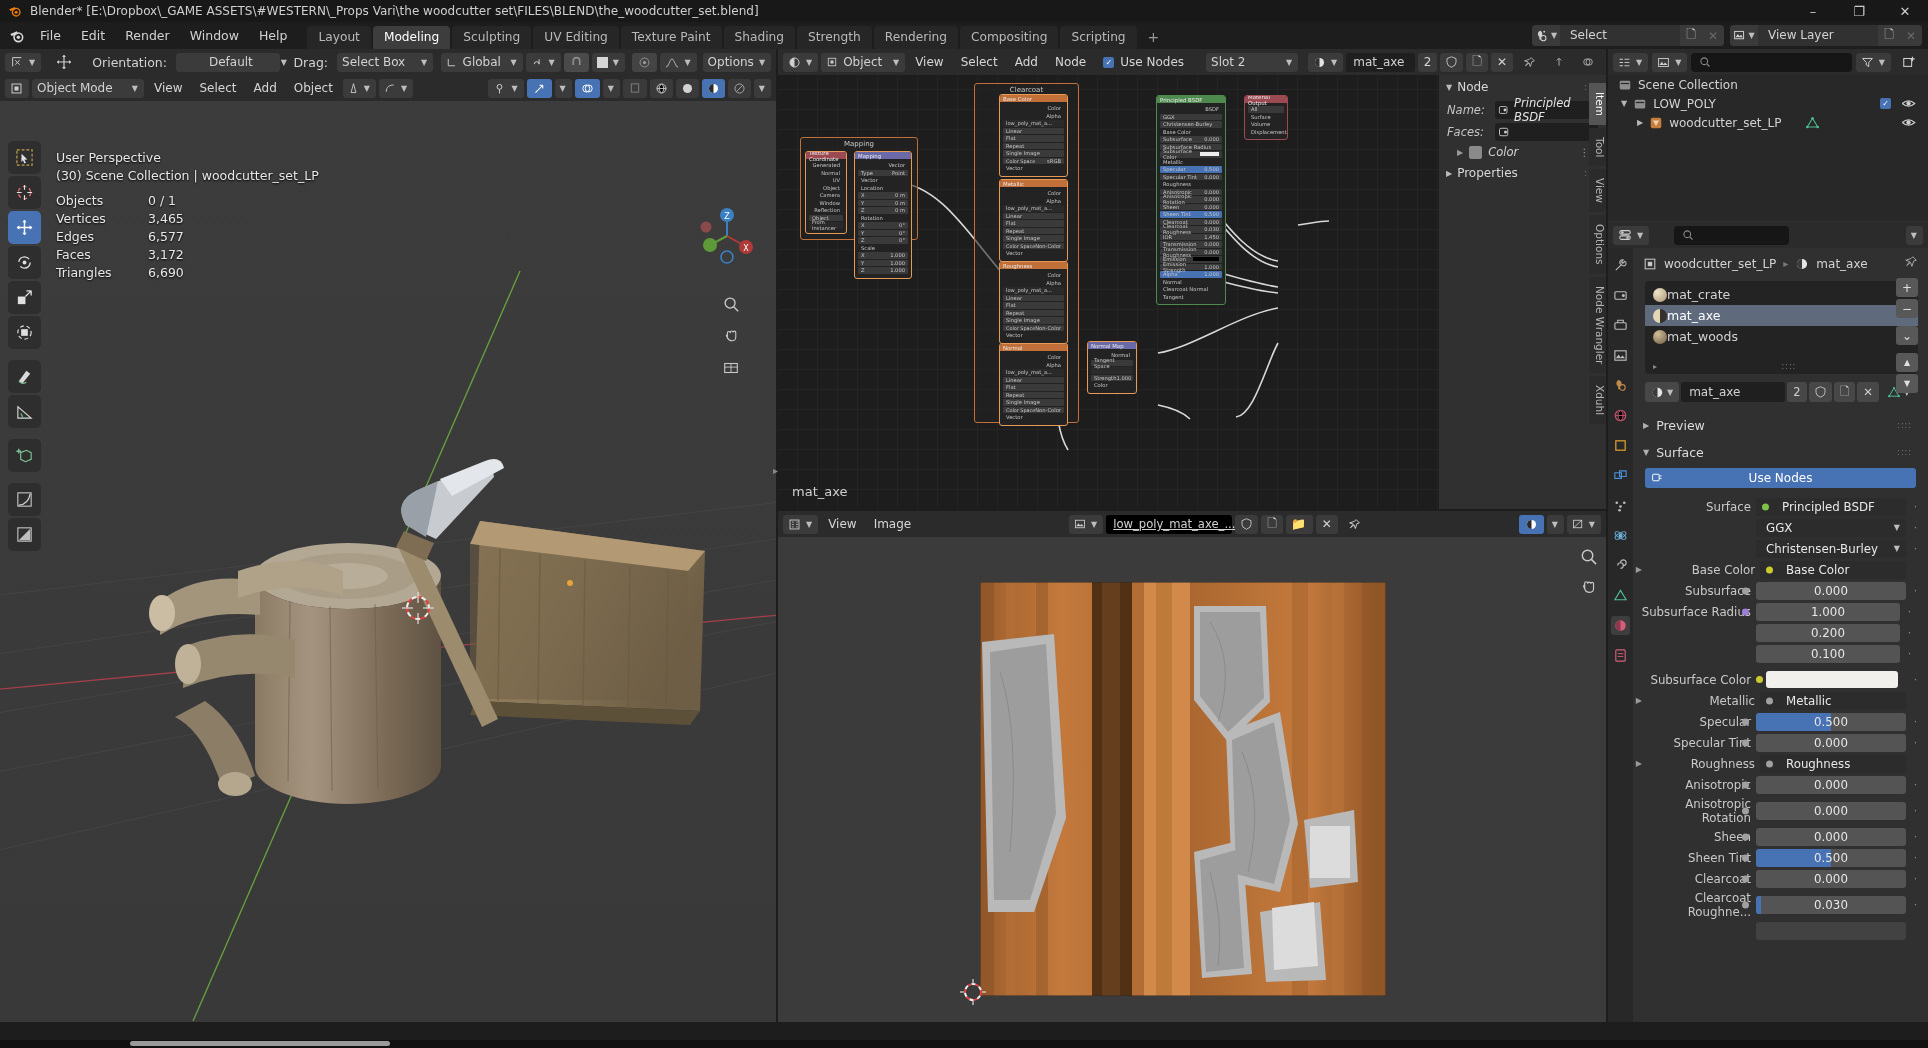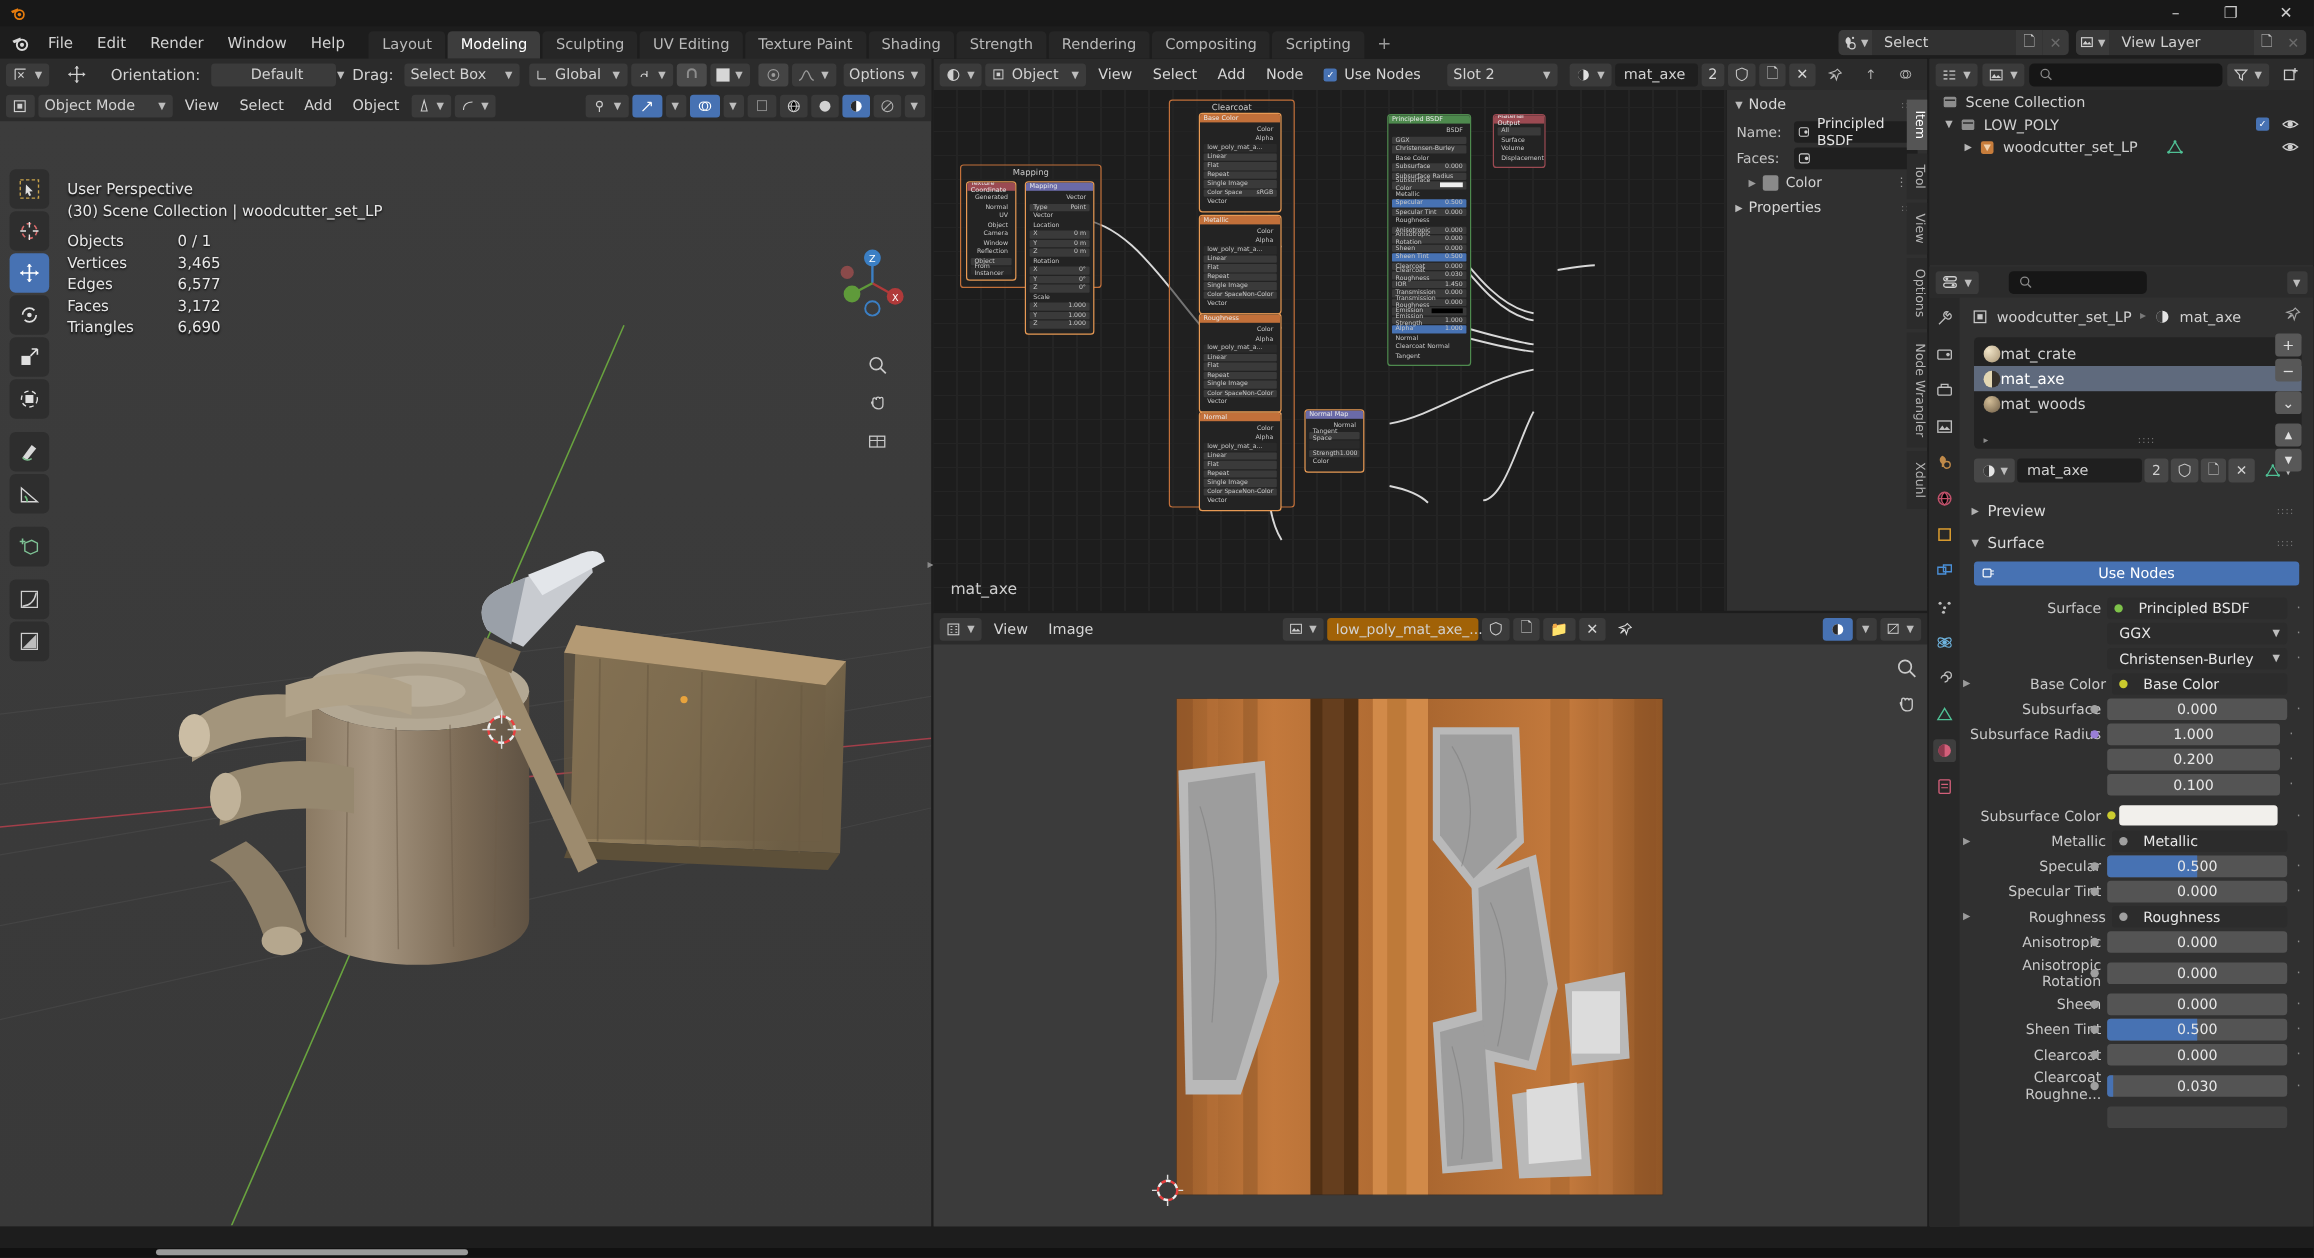--- a/index.html
+++ b/index.html
@@ -89,21 +89,21 @@
   .nrow.plain { background:transparent; justify-content:flex-end; }
   .nrow.left { justify-content:flex-start; }
   .nrow.blue { background:#4772b3; }
   .nrow.dark { background:#2a2a2a; }
   .node-ed-name { position:absolute; left:14px; bottom:10px; font-size:13px; color:#cfcfcf; }
 
   
   .npanel { position:absolute; right:0; top:26px; width:168px; bottom:0; background:#303030;
      border-left:1px solid #1d1d1d;}
   .np-sec { display:flex; align-items:center; gap:5px; padding:5px 7px; font-size:12px; color:#d8d8d8;}
-  .np-row { display:flex; align-items:center; gap:6px; padding:2px 8px; font-size:11.5px;}
+  .np-row { display:flex; align-items:center; gap:6px; padding:2px 8px; font-size:11.5px;font-style:italic;}
   .np-lbl { width:42px; text-align:left; color:#c6c6c6; }
   .np-field { flex:1; height:18px; background:#1f1f1f; border-radius:3px; display:flex; align-items:center;
      padding-left:3px; gap:5px; font-size:11.5px; color:#e4e4e4;}
   .vtabs { position:absolute; right:0; top:34px; width:17px; display:flex; flex-direction:column; gap:3px; }
   .vtab { width:17px; padding:9px 0; background:#2b2b2b; color:#b5b5b5; font-size:10.5px;
      writing-mode:vertical-rl; text-align:center; border-radius:0 0 0 0; }
   .vtab.active { background:#555; color:#fff; }
 
   
   .img-canvas { position:absolute; left:0; top:26px; right:0; bottom:0; background:#3b3b3b; overflow:hidden;}
@@ -177,20 +177,21 @@
 <body>
 
 <div class="app">
 
   <div class="titlebar">
     <svg class="blender-logo" viewBox="0 0 24 24">
       <circle cx="14" cy="14" r="6.5" fill="none" stroke="#e87d0d" stroke-width="2.4"></circle>
       <path d="M2 9 L12 5 L13 9 L4 12 Z" fill="#e87d0d"></path>
       <circle cx="14" cy="14" r="2.6" fill="#e87d0d"></circle>
     </svg>
+    <span>Blender* [E:\Dropbox\_GAME ASSETS\#WESTERN\_Props Vari\the woodcutter set\FILES\BLEND\the_woodcutter_set.blend]</span>
     <div class="win-btns">
       <div class="win-btn">–</div>
       <div class="win-btn">❐</div>
       <div class="win-btn">✕</div>
     </div>
   </div>
 
   <div class="topbar">
     <div class="logo-btn">
       <svg width="16" height="16" viewBox="0 0 24 24">
@@ -1037,21 +1038,21 @@
         <div class="hdr-btn flat">View</div>
         <div class="hdr-btn flat">Image</div>
         <div style="flex:1"></div>
         <div class="hdr-drop">
           <svg width="12" height="12" viewBox="0 0 16 16">
               <rect x="2" y="3" width="12" height="10" fill="none" stroke="#cfcfcf" stroke-width="1.1"></rect>
               <path d="M3 11 L6 7 L8 10 L10 8 L13 11Z" fill="#cfcfcf"></path>
             </svg>
           <span class="chev">▼</span>
         </div>
-        <div style="width:126px;height:19px;background:#a16207;border-radius:3px;display:flex;align-items:center;padding-left:7px;font-size:11.6px;">low_poly_mat_axe_...</div>
+        <div style="width:126px;height:19px;background:#000000;border-radius:3px;display:flex;align-items:center;padding-left:7px;font-size:11.6px;text-decoration:underline;">low_poly_mat_axe_...</div>
         <div class="hdr-btn">
           <svg width="11" height="12" viewBox="0 0 14 16">
               <path d="M7 1 L13 3.5 v5 q0 4.5 -6 6.5 q-6 -2 -6 -6.5 v-5 Z" fill="none" stroke="#c6c6c6" stroke-width="1.2"></path>
             </svg>
         </div>
         <div class="hdr-btn">🗋</div>
         <div class="hdr-btn">📁</div>
         <div class="hdr-btn">✕</div>
         <div class="hdr-btn flat">
           <svg width="13" height="13" viewBox="0 0 16 16">

